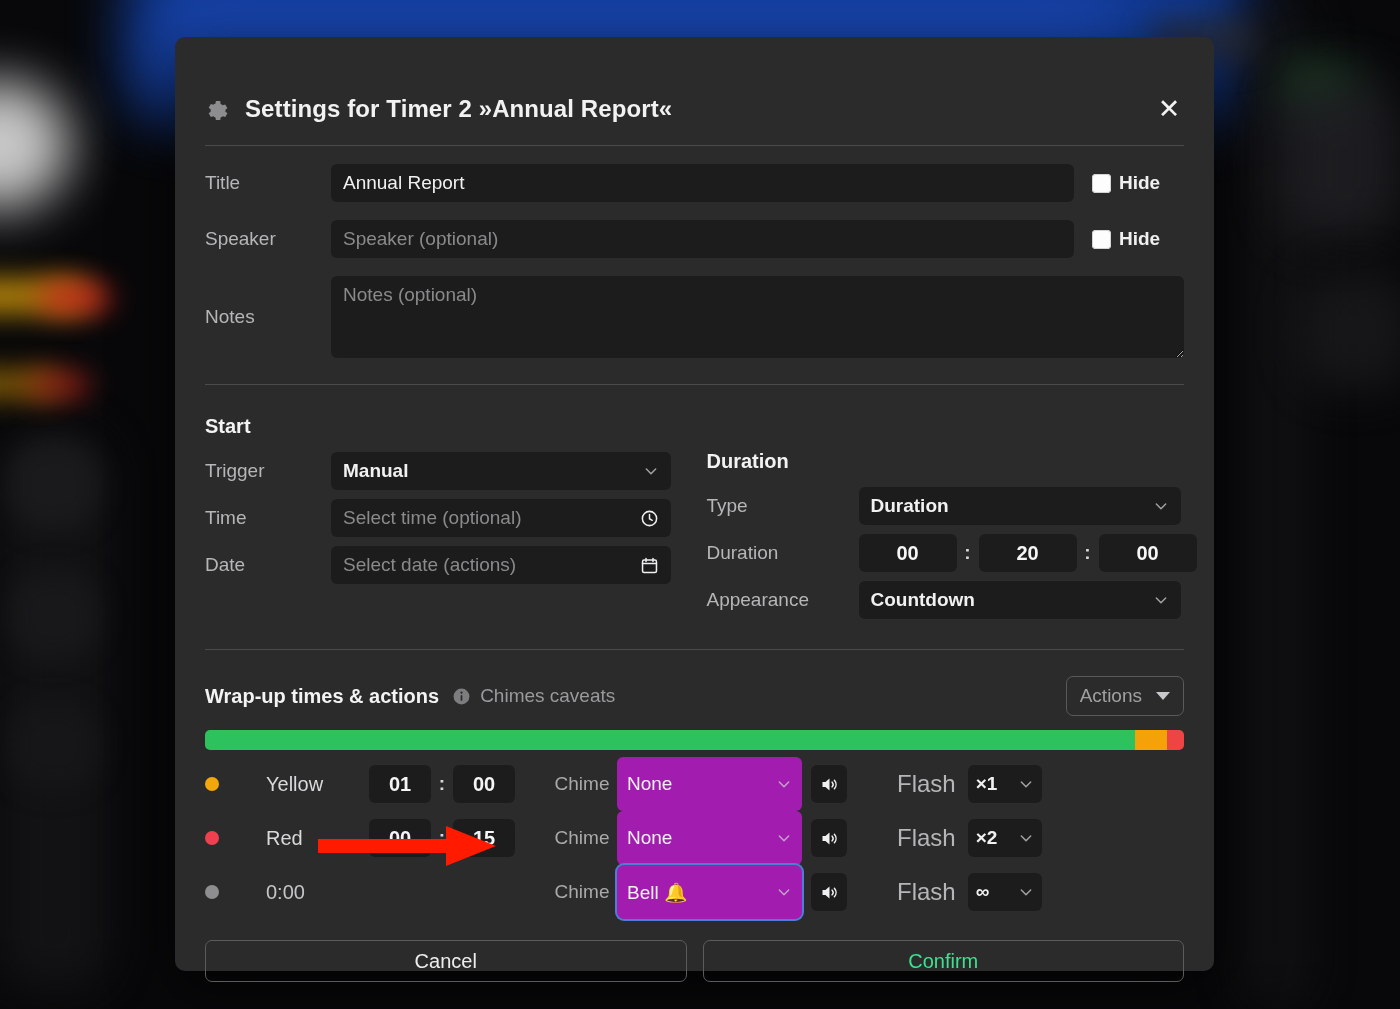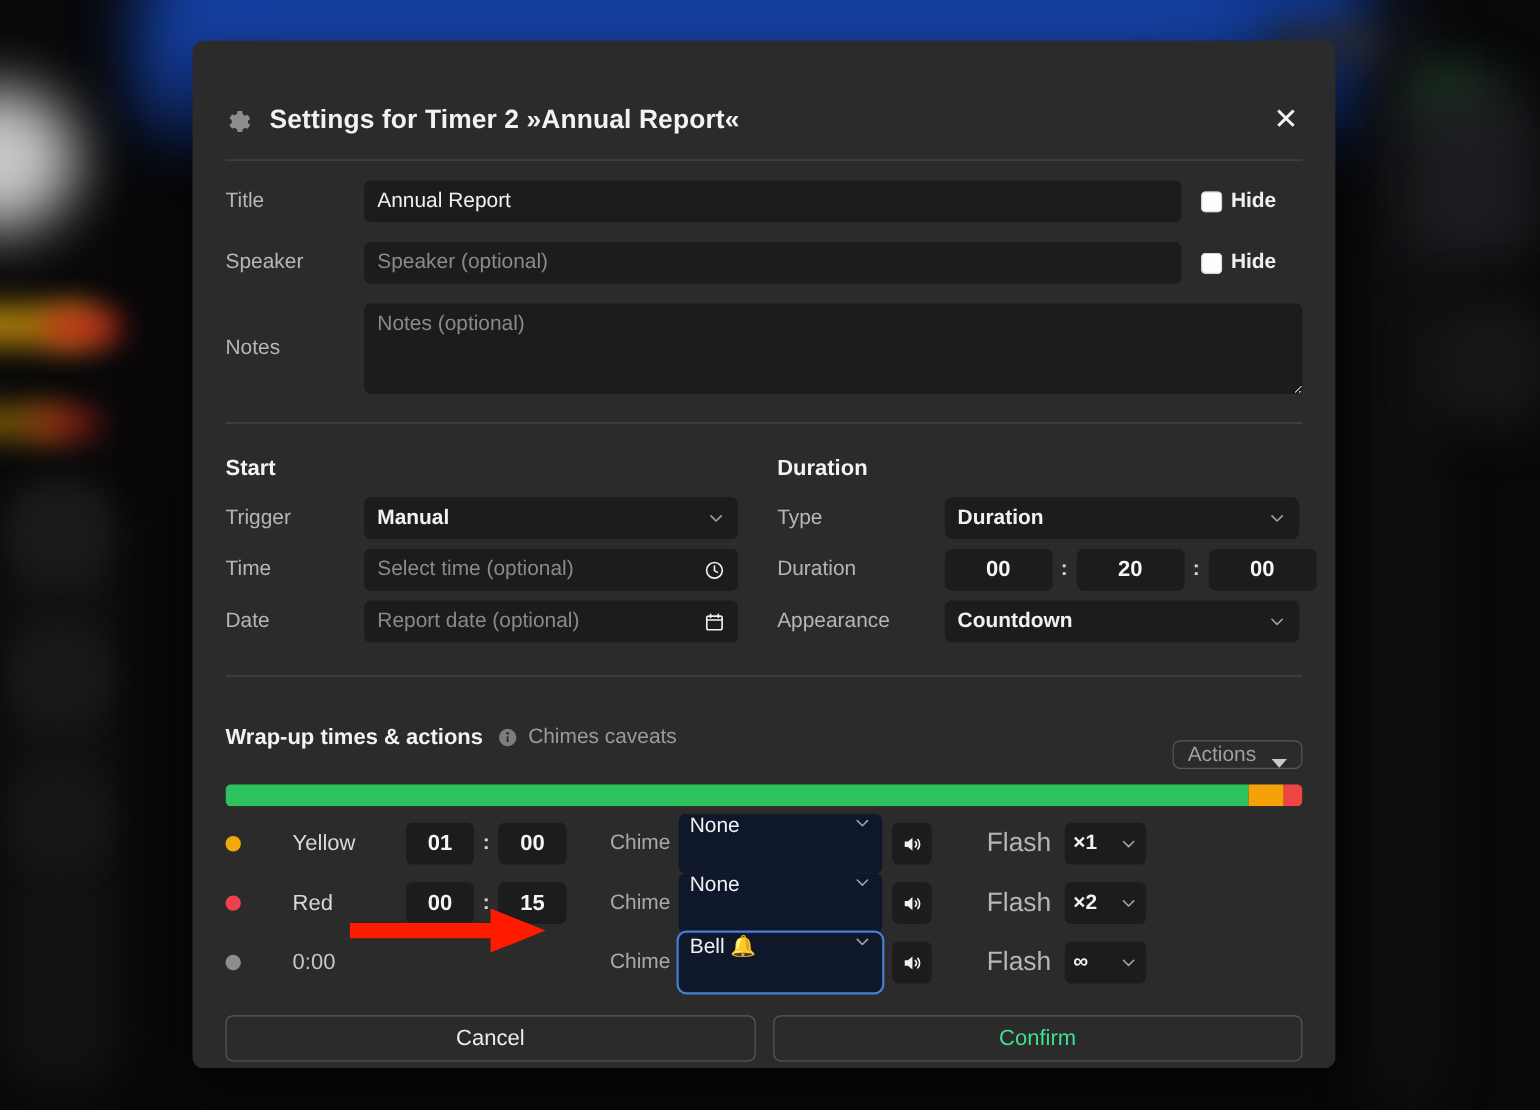--- a/index.html
+++ b/index.html
@@ -134,21 +134,21 @@
   }
   .cbox {
     width: 19px; height: 19px; border-radius: 4px; background: #fdfdfd;
     box-shadow: inset 0 0 0 1px #d4d4d4; margin-right: 8px; flex: 0 0 auto;
   }
   .hide-label { font-size: 19px; color: #f0f0f1; font-weight: bold; }
 
   
   .cols { display: flex; margin-top: 30px; }
   .col { width: 50%; box-sizing: border-box; }
-  .col-right { padding-left: 12px; }
+  .col-right { padding-left: 12px; margin-top: 35px; }
   .sec-title { font-size: 20px; font-weight: bold; color: #f3f3f4; margin-bottom: 14px; }
   .sub-row { display: flex; align-items: center; margin-top: 9px; }
   .sub-label { color: #b6b6b8; font-size: 19px; }
   .lbl-125 { width: 126px; flex: 0 0 126px; }
   .lbl-152 { width: 152px; flex: 0 0 152px; }
 
   .select-box {
     position: relative; height: 38px; background: #1c1c1c; border-radius: 6px;
     display: flex; align-items: center; box-sizing: border-box;
     padding: 0 12px; color: #f1f1f2; font-size: 19px; font-weight: bold;
@@ -175,24 +175,24 @@
   }
   .colon { width: 22px; text-align: center; color: #d8d8da; font-size: 19px; flex: 0 0 22px; font-weight: bold;}
 
   
   .wrap-head { display: flex; align-items: center; margin-top: 26px; }
   .wrap-title { font-size: 20px; font-weight: bold; color: #f3f3f4; }
   .info-icon { width: 19px; height: 19px; margin: 0 9px 0 13px; flex: 0 0 auto; }
   .caveats { font-size: 19px; color: #9a9a9c; cursor: pointer; }
   .spacer { flex: 1 1 auto; }
   .actions-btn {
-    display: flex; align-items: flex-end; gap: 14px;
+    display: flex; align-items: center; gap: 14px;
     border: 1px solid #5a5a5a; border-radius: 7px;
-    height: 26px; padding: 0 13px; color: #a0a0a2; font-size: 19px;
-    box-sizing: border-box; cursor: pointer; margin-top: 32px;
+    height: 40px; padding: 0 13px; color: #a0a0a2; font-size: 19px;
+    box-sizing: border-box; cursor: pointer;
   }
   .tri-down {
     width: 0; height: 0; border-left: 7px solid transparent; border-right: 7px solid transparent;
     border-top: 8px solid #c9c9cb;
   }
 
   .progress {
     margin-top: 14px; height: 20px; border-radius: 5px; overflow: hidden;
     display: flex; width: 100%;
   }
@@ -210,22 +210,22 @@
 
   .wnum {
     width: 62px; flex: 0 0 62px; height: 38px; background: #1c1c1c; border-radius: 6px;
     display: flex; align-items: center; justify-content: center;
     color: #f5f5f6; font-size: 20px; font-weight: bold;
   }
   .wcolon { width: 22px; flex: 0 0 22px; text-align: center; color: #d8d8da; font-size: 19px; font-weight: bold; }
 
   .chime-label { width: 70px; flex: 0 0 70px; font-size: 19px; color: #a9a9ab; text-align: center; }
   .chime-sel {
-    width: 185px; flex: 0 0 185px; height: 54px; background: #0f172a; border-radius: 6px;
-    display: flex; align-items: flex-start; padding: 0 10px; box-sizing: border-box;
+    width: 185px; flex: 0 0 185px; height: 54px; background: #a21caf; border-radius: 6px;
+    display: flex; align-items: center; padding: 0 10px; box-sizing: border-box;
     color: #f1f1f2; font-size: 19px;
   }
   .chime-sel.focused {
     box-shadow: 0 0 0 2px #4a7fd4; border-radius: 7px;
   }
   .chime-sel .cs-val { flex: 1 1 auto; }
   .spk-btn {
     width: 36px; height: 38px; flex: 0 0 36px; background: #1c1c1c; border-radius: 6px;
     display: flex; align-items: center; justify-content: center; margin-left: 9px; cursor: pointer;
   }
@@ -338,21 +338,21 @@
             <svg class="trail-icon" viewBox="0 0 24 24">
               <circle cx="12" cy="12" r="9" fill="none" stroke="#f0f0f2" stroke-width="1.9"></circle>
               <path d="M12 7v5.3l3.4 2" fill="none" stroke="#f0f0f2" stroke-width="1.9" stroke-linecap="round"></path>
             </svg>
           </div>
         </div>
 
         <div class="sub-row">
           <div class="sub-label lbl-125">Date</div>
           <div class="ph-box w340">
-            <span class="ph-val">Report date (optional)</span>
+            <span class="ph-val">Select date (actions)</span>
             <svg class="trail-icon" viewBox="0 0 24 24">
               <rect x="3.2" y="5.2" width="17.6" height="15.6" rx="2" fill="none" stroke="#f0f0f2" stroke-width="1.9"></rect>
               <path d="M3.2 9.6h17.6M7.6 3.2v3.6M16.4 3.2v3.6" fill="none" stroke="#f0f0f2" stroke-width="1.9" stroke-linecap="round"></path>
             </svg>
           </div>
         </div>
       </div>
 
       <div class="col col-right">
         <div class="sec-title">Duration</div>

